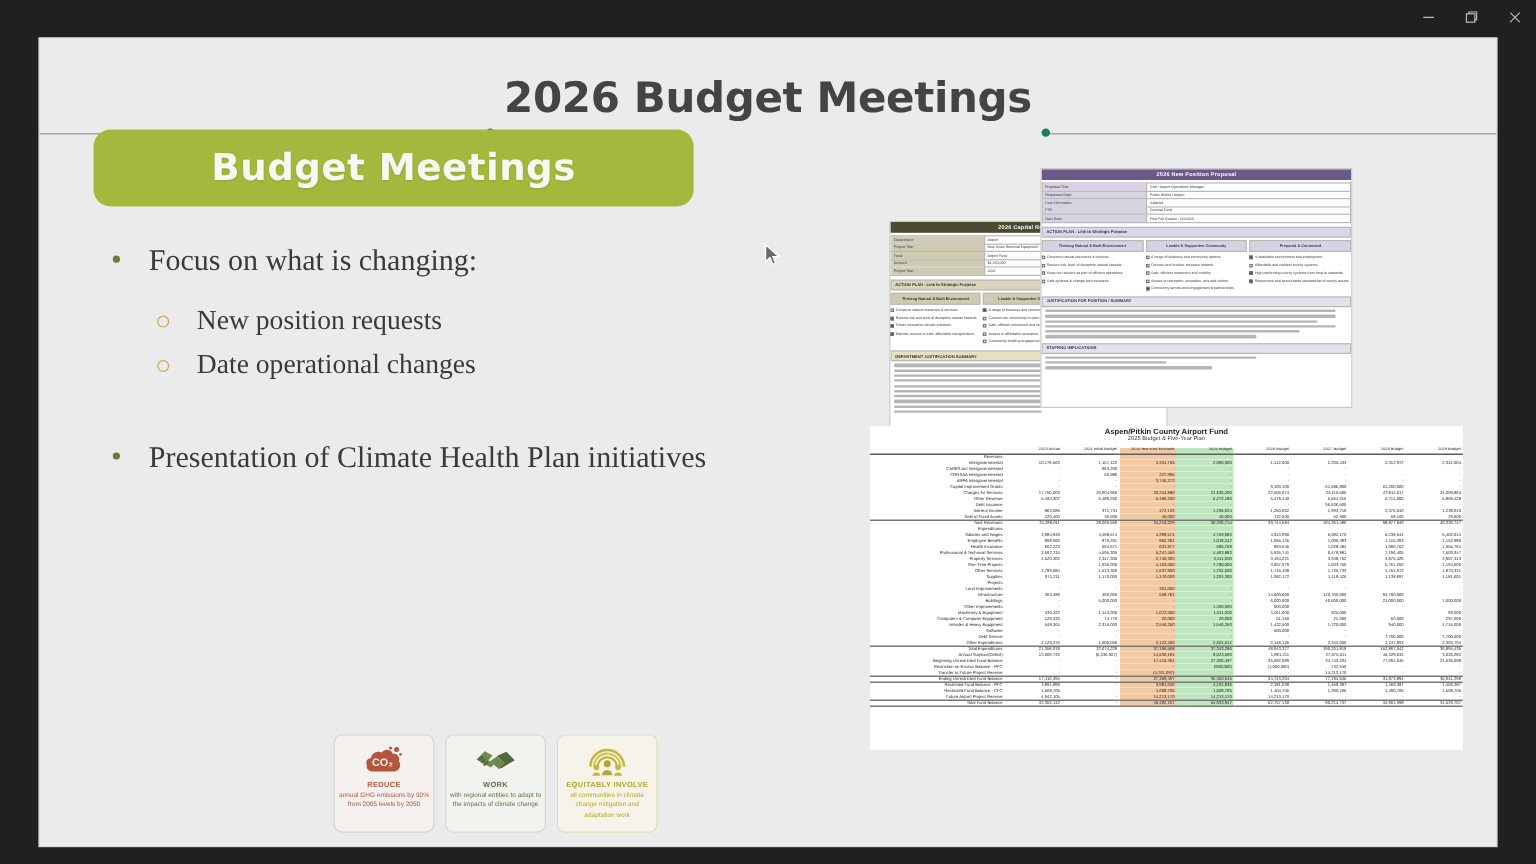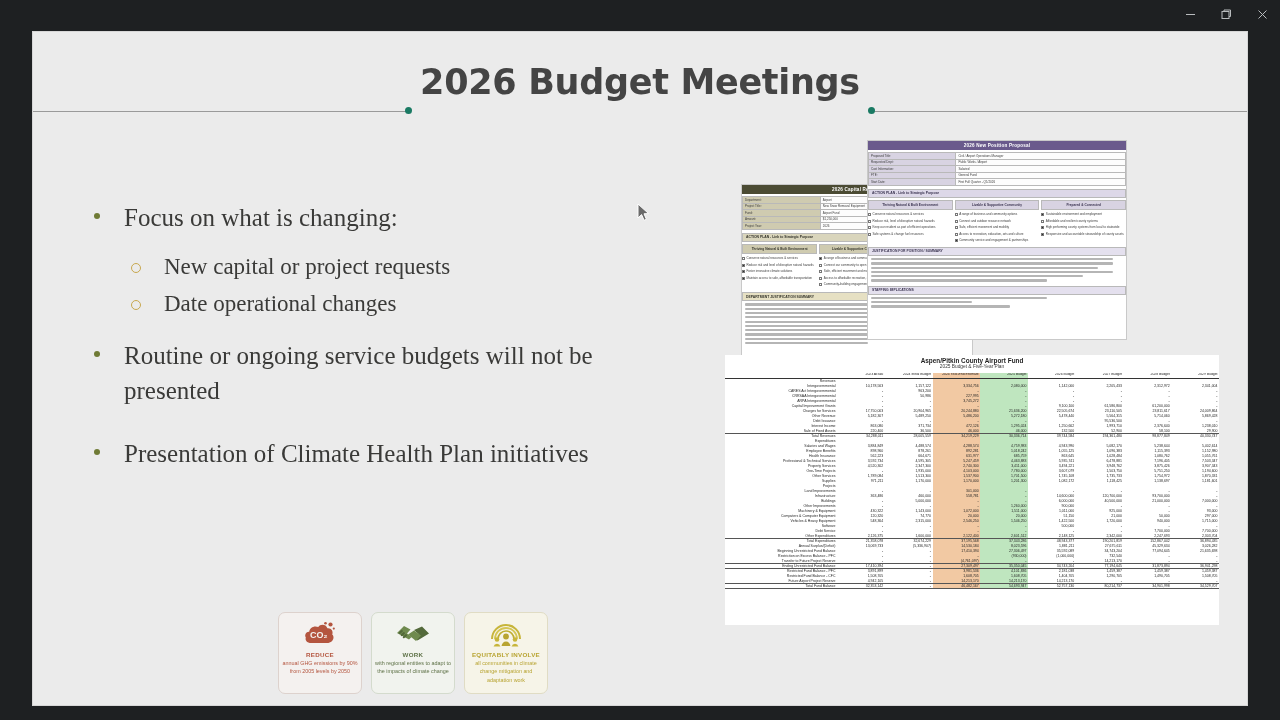--- a/index.html
+++ b/index.html
@@ -240,28 +240,30 @@
   <div class="slide">
 
     <div class="title-row">
       <div class="title-rule rule-left"></div>
       <div class="title-rule rule-right"></div>
       <div class="title-dot dot-left"></div>
       <div class="title-dot dot-right"></div>
       <div class="title-text">2026 Budget Meetings</div>
     </div>
 
+    <div class="banner">
+      <span class="banner-text">Budget Meetings</span>
+    </div>
 
     <div class="bullets">
       <div class="b1">Focus on what is changing:</div>
       <div class="gap-sm"></div>
-      <div class="b2">New capital or project requests</div>
+      <div class="b2">New position requests</div>
       <div class="b2">Date operational changes</div>
       <div class="gap-sm"></div>
-      <div class="b1">Routine or ongoing service budgets will not be presented</div>
       <div class="gap-md"></div>
       <div class="b1">Presentation of Climate Health Plan initiatives</div>
     </div>
 
     <div class="cards">
 
       <div class="card red">
         <div class="card-ico">
           <svg width="34" height="26" viewBox="0 0 34 26">
             <circle cx="27.5" cy="3.5" r="2.1" fill="#b4553f"></circle>

